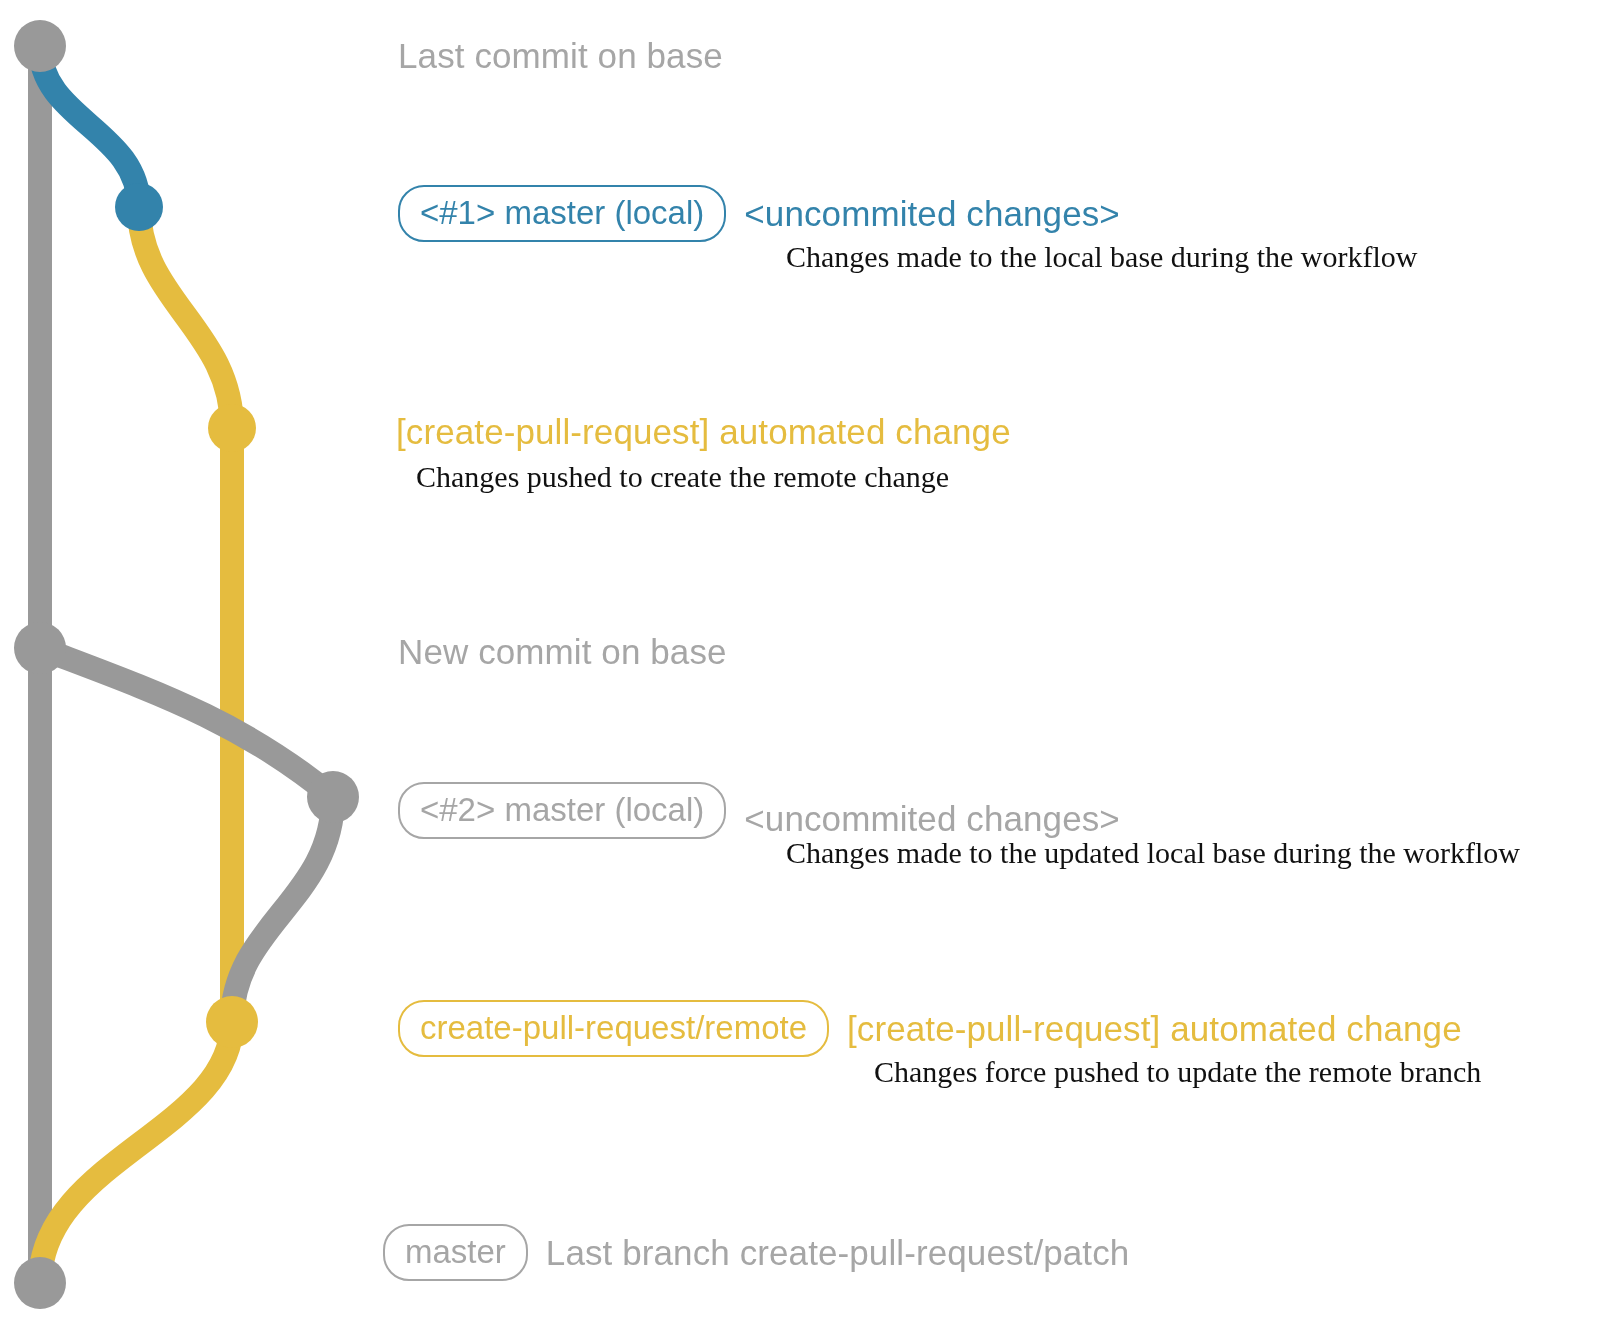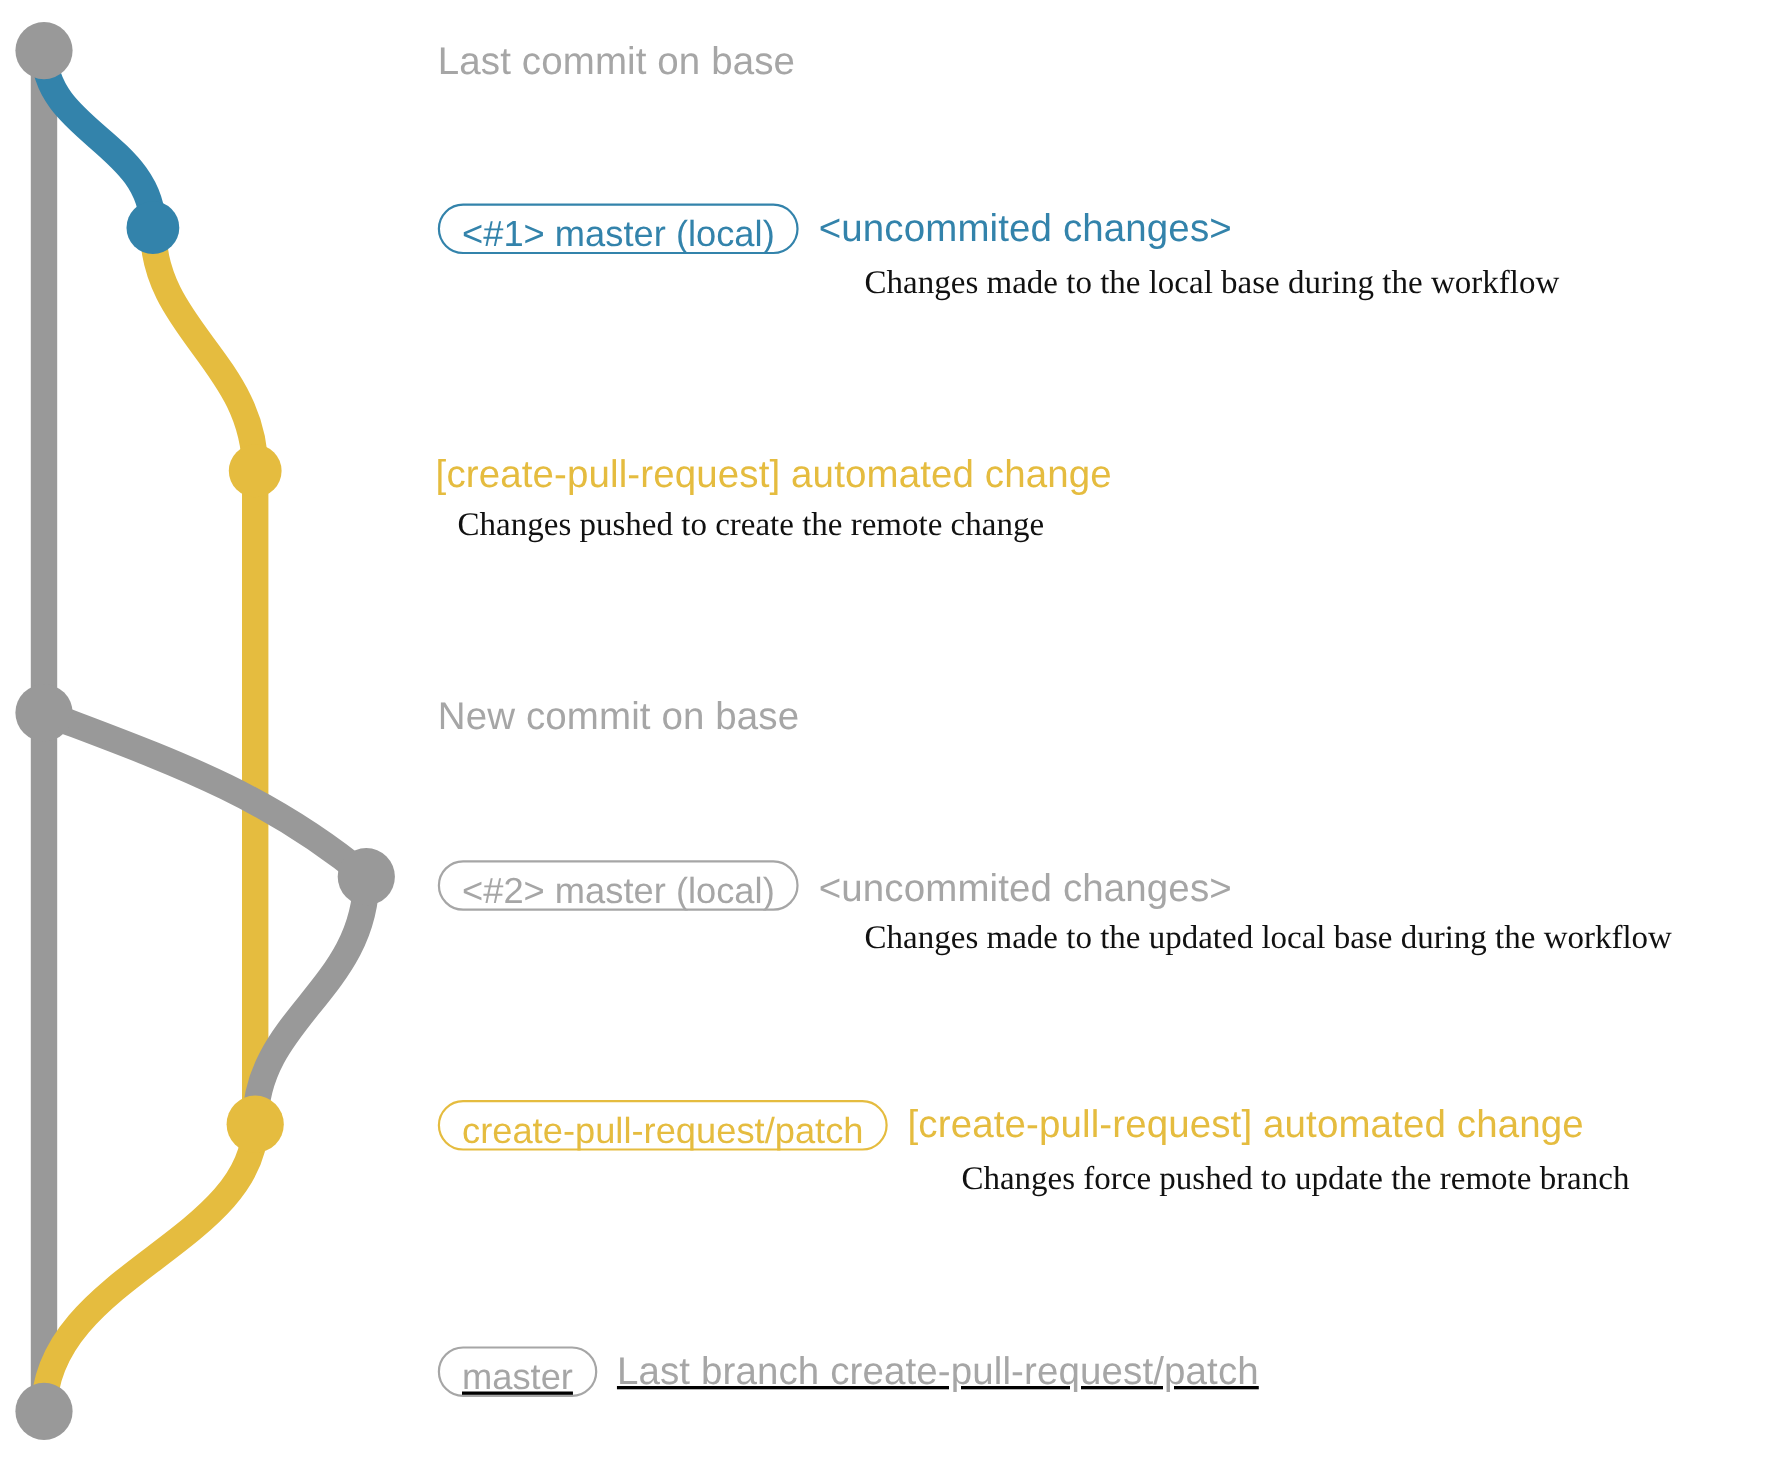--- a/index.html
+++ b/index.html
@@ -32,21 +32,21 @@
   }
   .plain-title {
     font-family: "Liberation Sans", sans-serif;
     font-size: 35px;
     letter-spacing: 0.1px;
   }
   .badge {
     display: inline-block;
     border: 2.5px solid #999999;
     border-radius: 26px;
-    padding: 9px 20px 0 20px;
+    padding: 9px 20px 11px 20px;
     font-family: "Liberation Sans", sans-serif;
     font-size: 33px;
     line-height: 1;
     color: #999999;
     background: transparent;
   }
   .badge.blue  { border-color: #3383ab; color: #3383ab; }
   .badge.gold  { border-color: #e5bc3f; color: #e5bc3f; }
   .badge.gray  { border-color: #a6a6a6; color: #a6a6a6; }
 
@@ -120,23 +120,23 @@
     <span class="plain-title gray-text">New commit on base</span>
   </div>
 
   <div class="row" style="left:398px; top:782px;align-items:flex-end;">
     <span class="badge gray">&lt;#2&gt; master (local)</span>
     <span class="subject gray">&lt;uncommited changes&gt;</span>
   </div>
   <div class="desc" style="left:786px; top:836px;">Changes made to the updated local base during the workflow</div>
 
   <div class="row" style="left:398px; top:1000px;">
-    <span class="badge gold">create-pull-request/patch</span>
+    <span class="badge gold">create-pull-request/remote</span>
     <span class="subject gold">[create-pull-request] automated change</span>
   </div>
   <div class="desc" style="left:874px; top:1055px;">Changes force pushed to update the remote branch</div>
 
-  <div class="row" style="left:398px; top:1224px;text-decoration:underline;">
+  <div class="row" style="left:383px; top:1224px;">
     <span class="badge gray">master</span>
     <span class="subject gray">Last branch create-pull-request/patch</span>
   </div>
 
 </div>
 
 </body></html>

